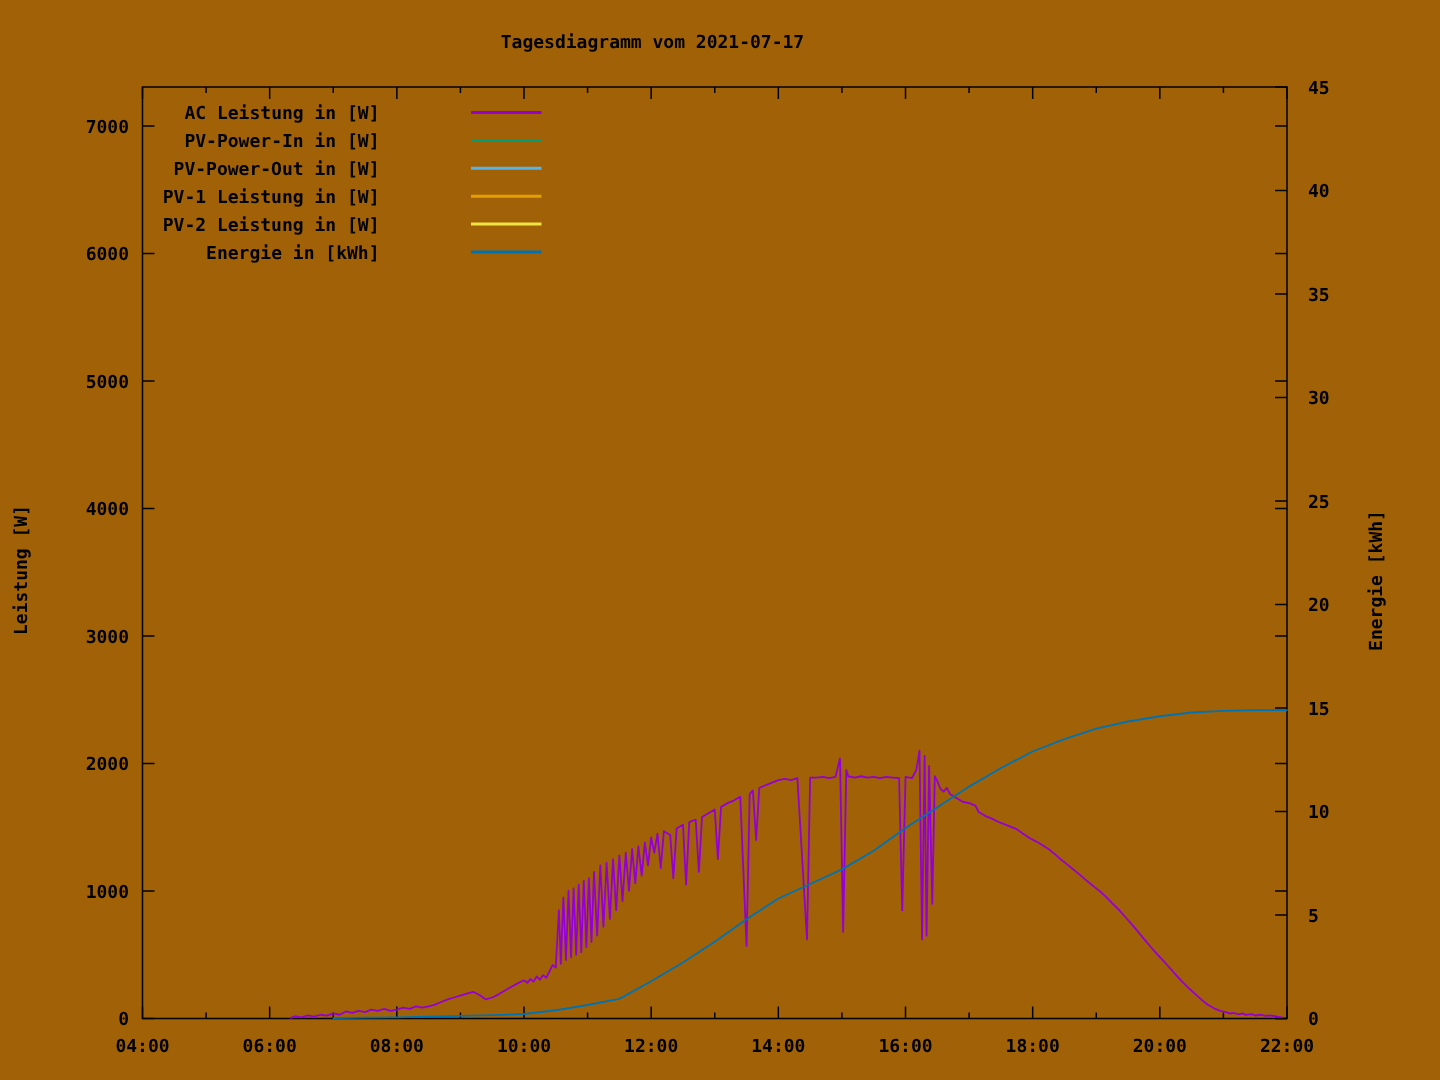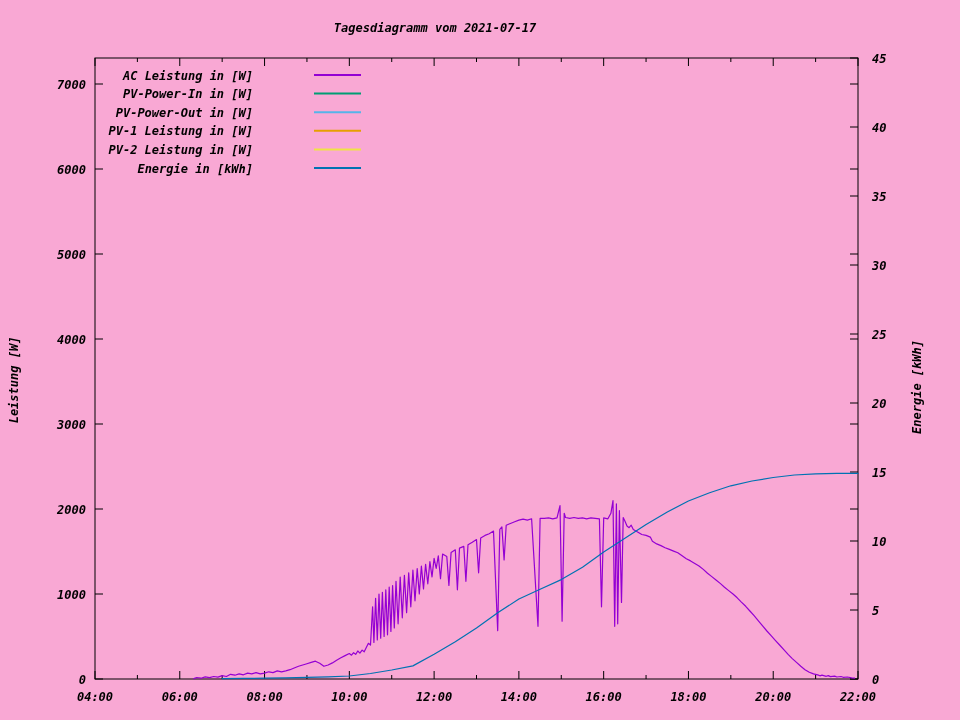--- a/index.html
+++ b/index.html
@@ -1,16 +1,16 @@
 <!DOCTYPE html>
 <html><head>
 <meta charset="utf-8">
 <style>
   html,body{margin:0;padding:0;background:#ffffff;}
-  .page{width:960px;height:720px;background:#f9a8d4;overflow:hidden;position:relative;font-style:italic;}
+  .page{width:960px;height:720px;background:#a16207;overflow:hidden;position:relative;}
   svg{display:block;}
   .t{font-family:"DejaVu Sans Mono",monospace;font-weight:bold;font-size:12px;fill:#000000;}
   .frame{fill:none;stroke:#000000;stroke-width:1;}
   .tick{stroke:#000000;stroke-width:1;}
   .curve{fill:none;stroke-linejoin:round;stroke-linecap:round;}
 </style>
 </head>
 <body>
 
 <div class="page">

